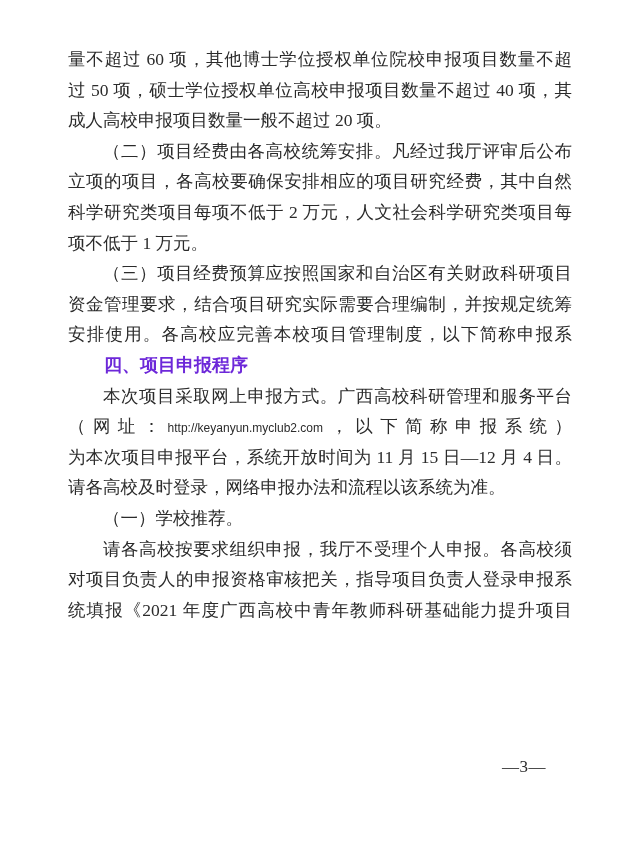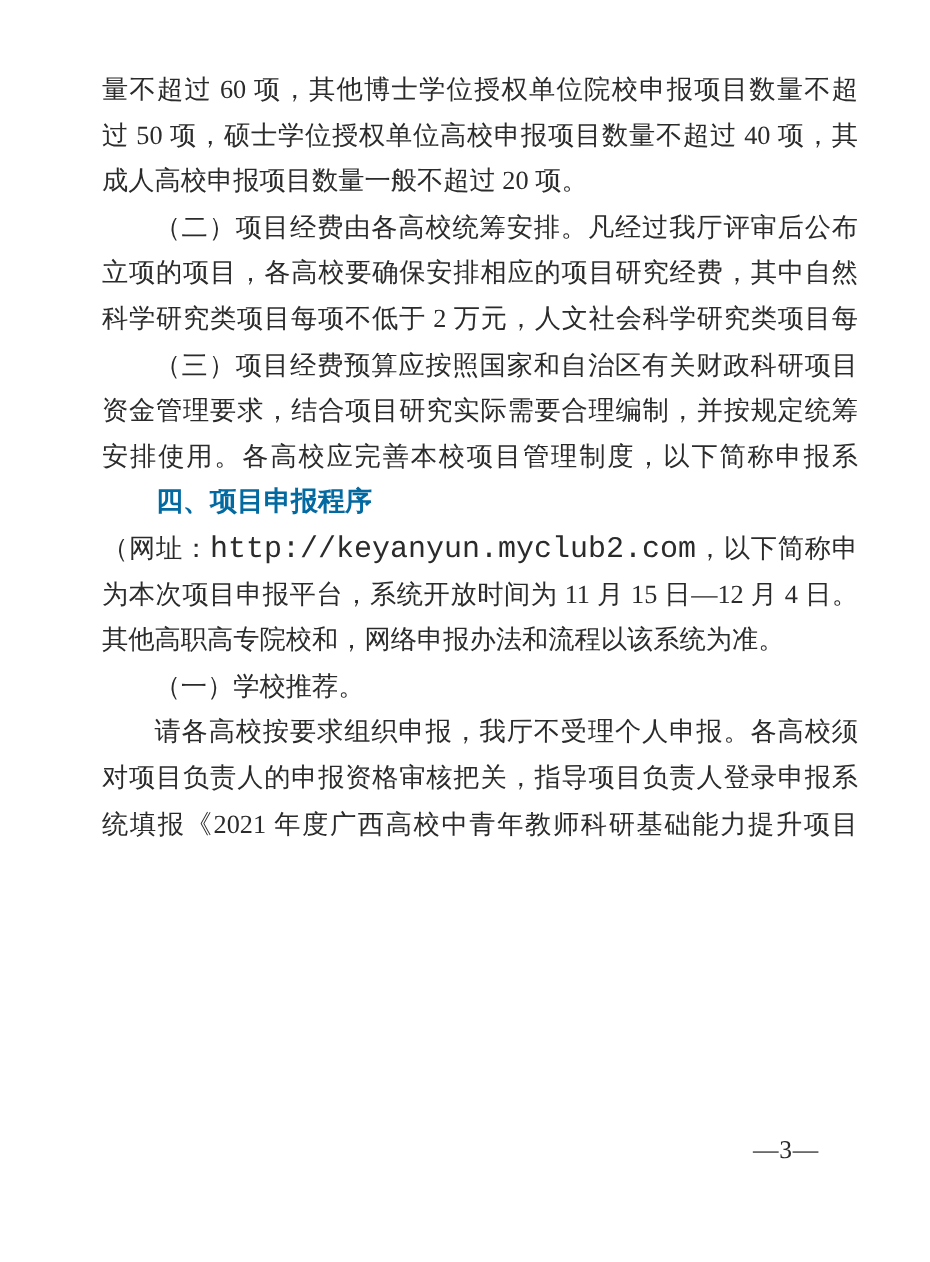--- a/index.html
+++ b/index.html
@@ -30,27 +30,27 @@
   }
   .line.end {
     text-align: right;
     text-align-last: left;
   }
   .line.indent { text-indent: 2em; }
   .line.heading {
     font-family: "Liberation Sans", "DejaVu Sans", sans-serif;
     font-weight: 700;
     font-size: 18px;
-    color: #0369a1;
+    color: #6d28d9;
     text-align: right;
     text-align-last: left;
   }
   .mono {
-    font-family: Liberation Mono, monospace;
-    font-size: 20px;
+    font-family: Liberation Sans, sans-serif;
+    font-size: 12px;
   }
   .page-number {
     position: absolute;
     top: 757px;
     right: 74px;
     font-size: 17px;
     line-height: 20px;
     color: #2b2b2b;
     letter-spacing: 0.5px;
   }
@@ -61,30 +61,32 @@
 <div class="page">
   <div class="text-block">
 
     <div class="line">量不超过 60 项，其他博士学位授权单位院校申报项目数量不超</div>
     <div class="line">过 50 项，硕士学位授权单位高校申报项目数量不超过 40 项，其</div>
     <div class="line end">成人高校申报项目数量一般不超过 20 项。</div>
 
     <div class="line indent">（二）项目经费由各高校统筹安排。凡经过我厅评审后公布</div>
     <div class="line">立项的项目，各高校要确保安排相应的项目研究经费，其中自然</div>
     <div class="line">科学研究类项目每项不低于 2 万元，人文社会科学研究类项目每</div>
+    <div class="line end">项不低于 1 万元。</div>
 
     <div class="line indent">（三）项目经费预算应按照国家和自治区有关财政科研项目</div>
     <div class="line">资金管理要求，结合项目研究实际需要合理编制，并按规定统筹</div>
     <div class="line">安排使用。各高校应完善本校项目管理制度，以下简称申报系统、</div>
 
     <div class="line heading indent">四、项目申报程序</div>
 
+    <div class="line indent">本次项目采取网上申报方式。广西高校科研管理和服务平台</div>
     <div class="line"><span>（网址：</span><span class="mono">http://keyanyun.myclub2.com</span><span>，以下简称申报系统）</span></div>
     <div class="line">为本次项目申报平台，系统开放时间为 11 月 15 日—12 月 4 日。</div>
-    <div class="line end">其他高职高专院校和，网络申报办法和流程以该系统为准。</div>
+    <div class="line end">请各高校及时登录，网络申报办法和流程以该系统为准。</div>
 
     <div class="line indent end">（一）学校推荐。</div>
 
     <div class="line indent">请各高校按要求组织申报，我厅不受理个人申报。各高校须</div>
     <div class="line">对项目负责人的申报资格审核把关，指导项目负责人登录申报系</div>
     <div class="line">统填报《2021 年度广西高校中青年教师科研基础能力提升项目</div>
 
   </div>
 
   <div class="page-number">—3—</div>

